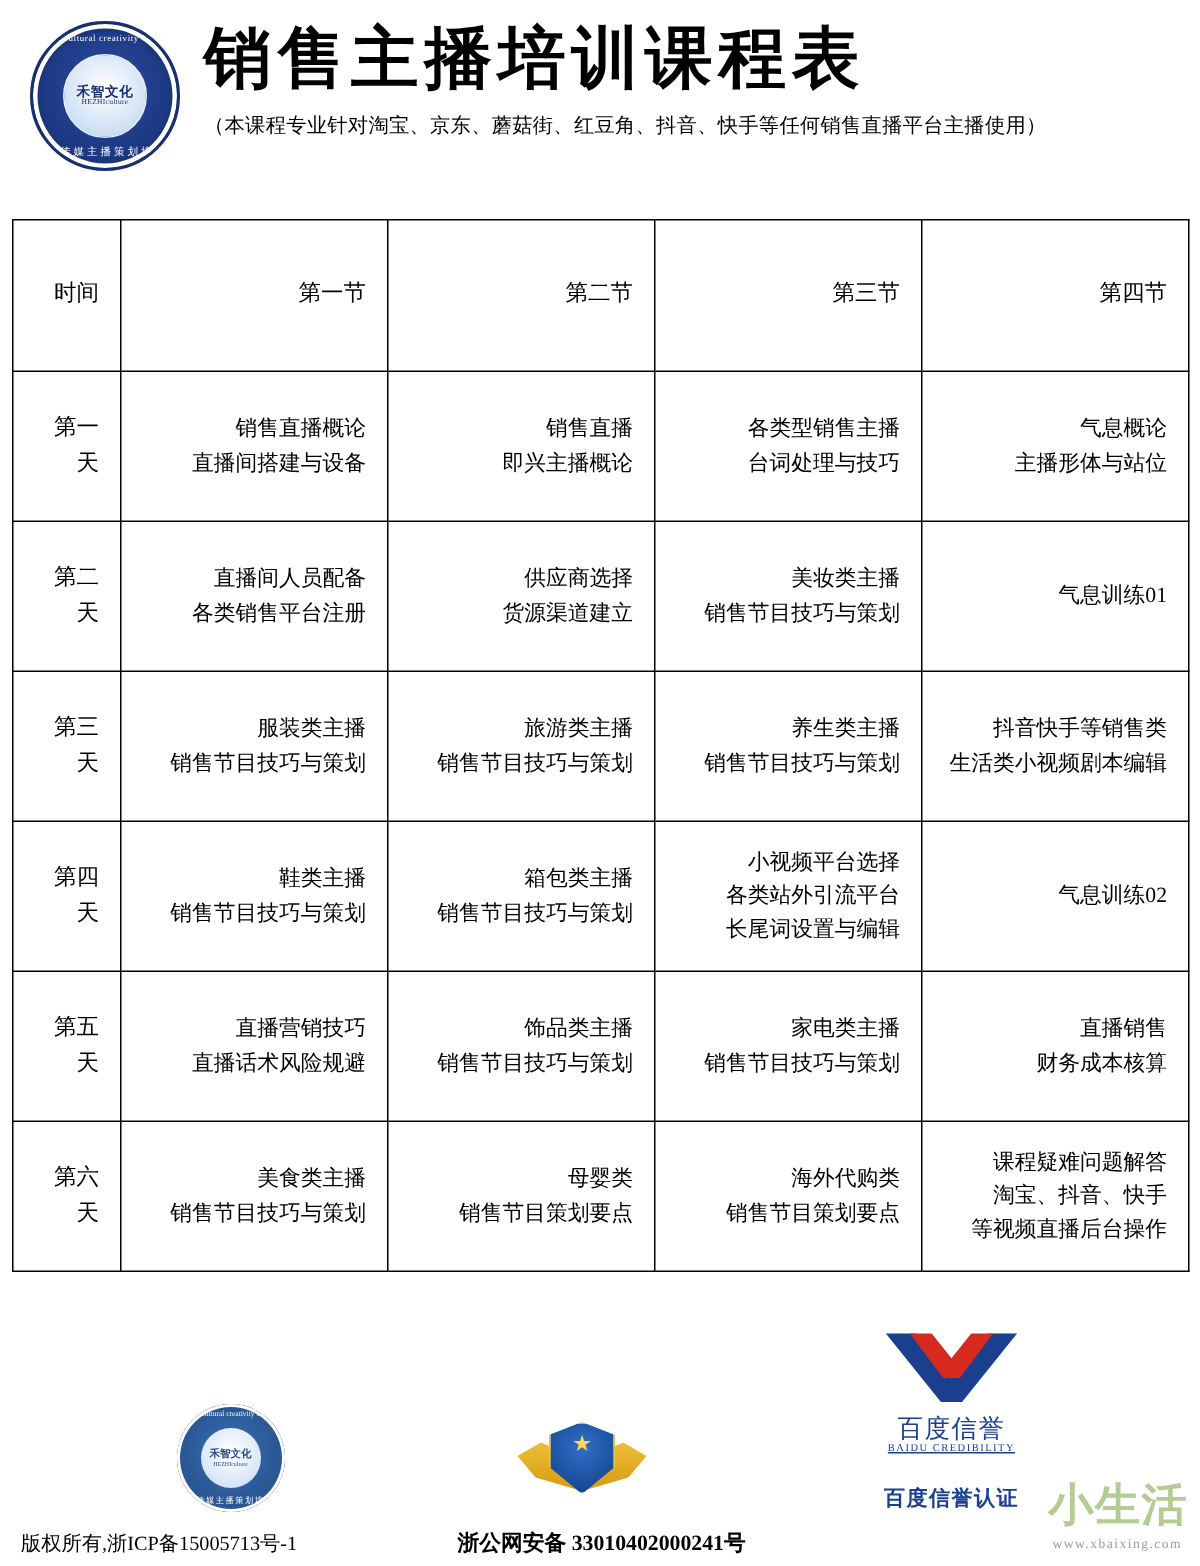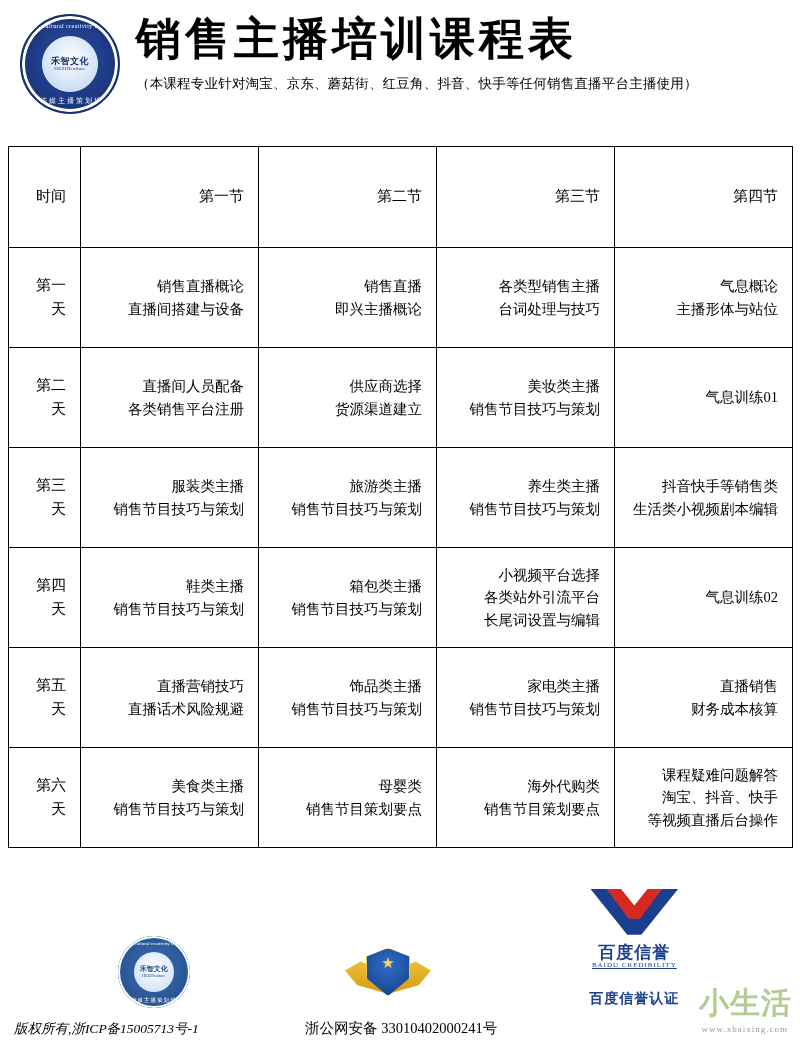--- a/index.html
+++ b/index.html
@@ -263,21 +263,21 @@
   }
   .baidu-text {
     margin-top: 3px;
     display: flex;
     flex-direction: column;
     align-items: center;
     line-height: 1.1;
   }
   .baidu-text .cn-big {
     font-size: 17px;
-    font-weight: bold;
+    font-weight: normal;
     color: #1b3f8f;
     letter-spacing: 1px;
   }
   .baidu-text .en-small {
     font-size: 7px;
     color: #1b3f8f;
     letter-spacing: 1px;
     text-decoration: underline;
   }
   .baidu-caption {
@@ -290,33 +290,32 @@
 
   .footer-line {
     position: absolute;
     bottom: 6px;
     width: 800px;
     display: flex;
     align-items: center;
     justify-content: flex-start;
     padding: 0 14px;
     box-sizing: border-box;
-    font-style: italic;
   }
   .copyright {
     font-size: 13.5px;
     color: #000;
     white-space: nowrap;
   }
   .icp {
     position: absolute;
     left: 305px;
     bottom: 6px;
     font-size: 14.5px;
-    font-weight: normal;
+    font-weight: bold;
     color: #000;
     white-space: nowrap;
   }
 
   
   .watermark {
     position: absolute;
     right: 8px;
     bottom: 20px;
     font-size: 30px;

